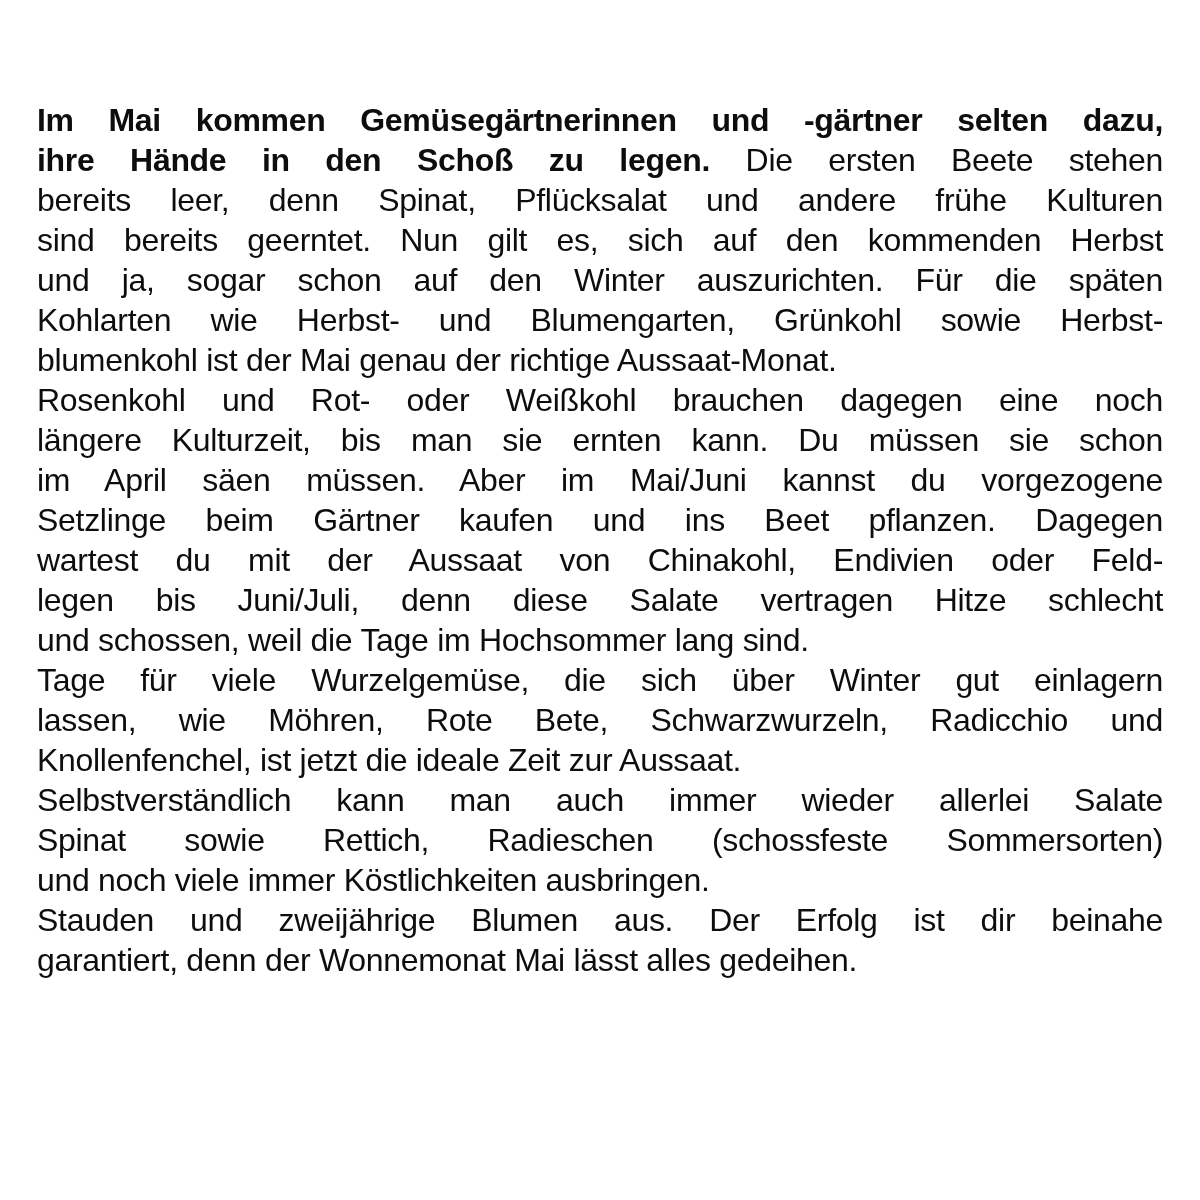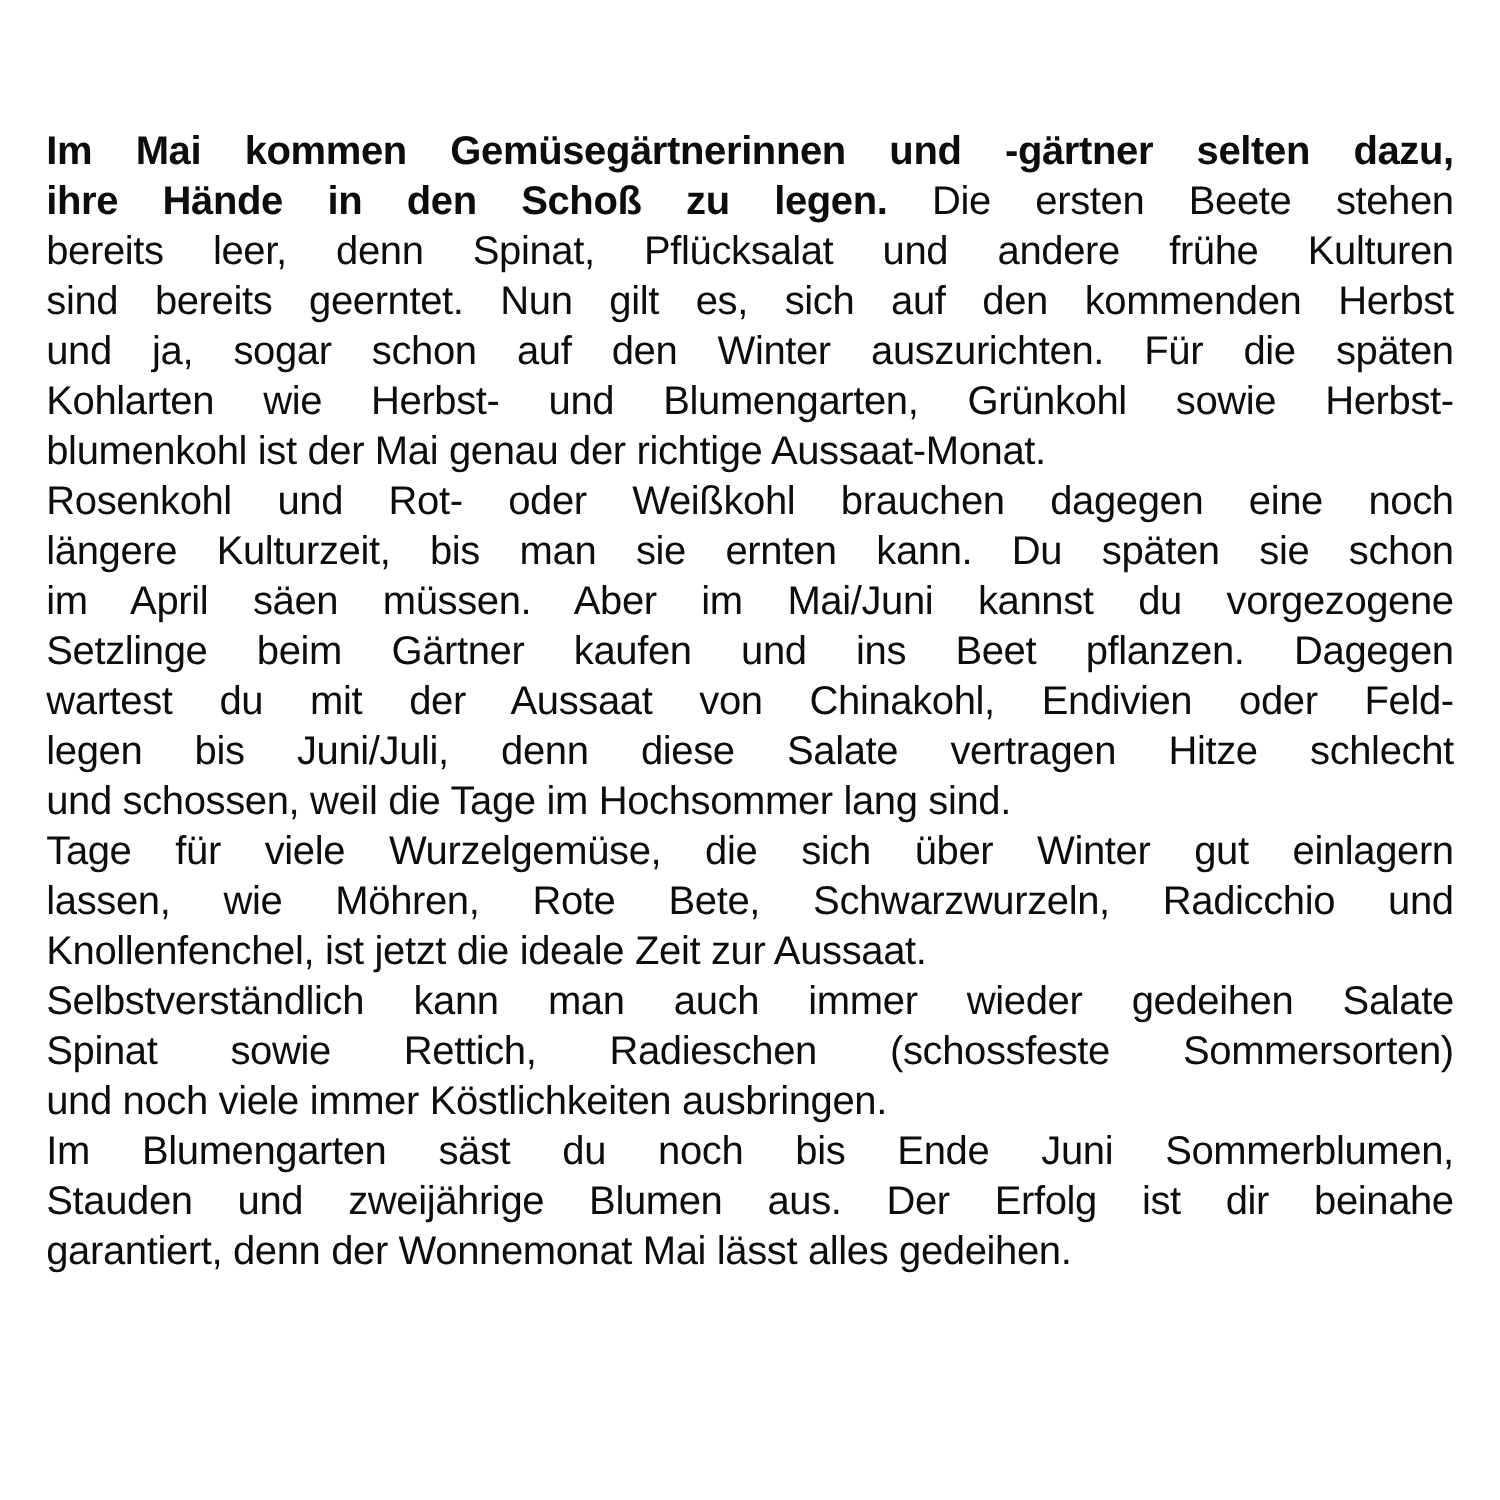--- a/index.html
+++ b/index.html
@@ -47,29 +47,28 @@
 <div class="page">
   <div class="article">
     <div class="line j"><span class="b">Im Mai kommen Gemüsegärtnerinnen und -gärtner selten dazu,</span><span></span></div>
     <div class="line j"><span class="b">ihre Hände in den Schoß zu legen.</span><span> Die ersten Beete stehen</span></div>
     <div class="line j"><span class="b"></span><span>bereits leer, denn Spinat, Pflücksalat und andere frühe Kulturen</span></div>
     <div class="line j"><span class="b"></span><span>sind bereits geerntet. Nun gilt es, sich auf den kommenden Herbst</span></div>
     <div class="line j"><span class="b"></span><span>und ja, sogar schon auf den Winter auszurichten. Für die späten</span></div>
     <div class="line j"><span class="b"></span><span>Kohlarten wie Herbst- und Blumengarten, Grünkohl sowie Herbst-</span></div>
     <div class="line e"><span class="b"></span><span>blumenkohl ist der Mai genau der richtige Aussaat-Monat.</span></div>
     <div class="line j"><span class="b"></span><span>Rosenkohl und Rot- oder Weißkohl brauchen dagegen eine noch</span></div>
-    <div class="line j"><span class="b"></span><span>längere Kulturzeit, bis man sie ernten kann. Du späten sie schon</span></div>
+    <div class="line j"><span class="b"></span><span>längere Kulturzeit, bis man sie ernten kann. Du müssen sie schon</span></div>
     <div class="line j"><span class="b"></span><span>im April säen müssen. Aber im Mai/Juni kannst du vorgezogene</span></div>
     <div class="line j"><span class="b"></span><span>Setzlinge beim Gärtner kaufen und ins Beet pflanzen. Dagegen</span></div>
     <div class="line j"><span class="b"></span><span>wartest du mit der Aussaat von Chinakohl, Endivien oder Feld-</span></div>
     <div class="line j"><span class="b"></span><span>legen bis Juni/Juli, denn diese Salate vertragen Hitze schlecht</span></div>
     <div class="line e"><span class="b"></span><span>und schossen, weil die Tage im Hochsommer lang sind.</span></div>
     <div class="line j"><span class="b"></span><span>Tage für viele Wurzelgemüse, die sich über Winter gut einlagern</span></div>
     <div class="line j"><span class="b"></span><span>lassen, wie Möhren, Rote Bete, Schwarzwurzeln, Radicchio und</span></div>
     <div class="line e"><span class="b"></span><span>Knollenfenchel, ist jetzt die ideale Zeit zur Aussaat.</span></div>
-    <div class="line j"><span class="b"></span><span>Selbstverständlich kann man auch immer wieder gedeihen Salate</span></div>
+    <div class="line j"><span class="b"></span><span>Selbstverständlich kann man auch immer wieder allerlei Salate</span></div>
     <div class="line j"><span class="b"></span><span>Spinat sowie Rettich, Radieschen (schossfeste Sommersorten)</span></div>
     <div class="line e"><span class="b"></span><span>und noch viele immer Köstlichkeiten ausbringen.</span></div>
-    <div class="line j"><span class="b"></span><span>Im Blumengarten säst du noch bis Ende Juni Sommerblumen,</span></div>
     <div class="line j"><span class="b"></span><span>Stauden und zweijährige Blumen aus. Der Erfolg ist dir beinahe</span></div>
     <div class="line e"><span class="b"></span><span>garantiert, denn der Wonnemonat Mai lässt alles gedeihen.</span></div>
   </div>
 </div>
 
 </body></html>

